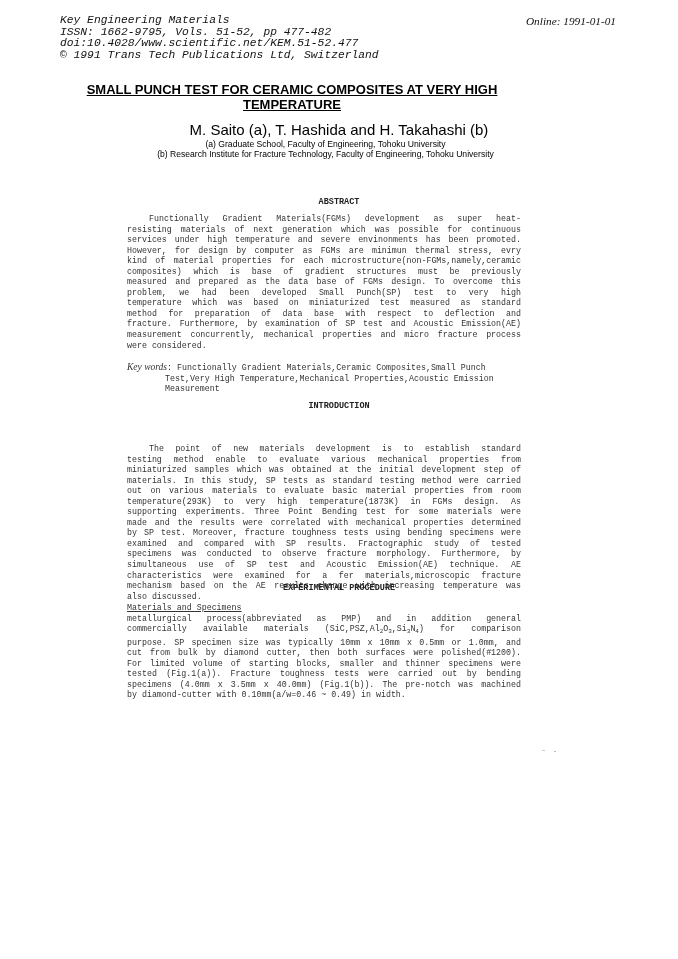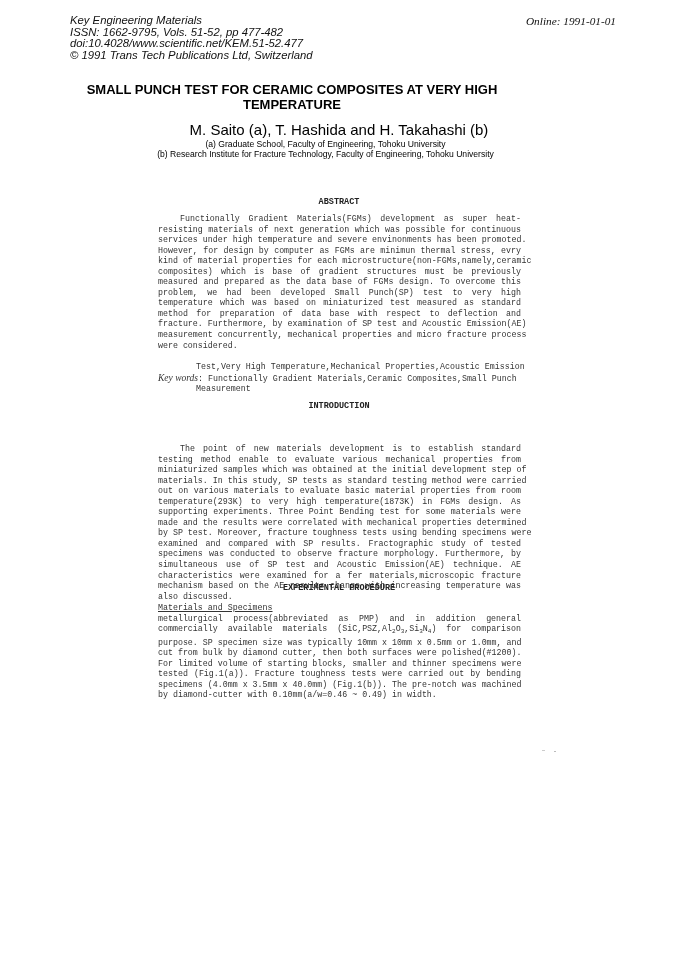--- a/index.html
+++ b/index.html
@@ -1,24 +1,24 @@
 <!DOCTYPE html>
 <html><head>
 <meta charset="utf-8">
 <style>
   html, body { margin: 0; padding: 0; background: #ffffff; }
   body { width: 678px; height: 959px; position: relative; overflow: hidden; color: #111; }
-  .hdr { position: absolute; left: 70px; top: 15px; font-family: Liberation Sans, sans-serif; font-style: italic; font-size: 11.3px; line-height: 11.6px; color: #111; }
+  .hdr { position: absolute; left: 60px; top: 15px; font-family: Liberation Mono, monospace; font-style: italic; font-size: 11.3px; line-height: 11.6px; color: #111; }
   .hdr-right { position: absolute; right: 62px; top: 15px; font-family: "Liberation Serif", serif; font-style: italic; font-size: 11.3px; color: #111; }
-  .title { position: absolute; left: 0; width: 584px; top: 82px; text-align: center; font-family: "Liberation Sans", sans-serif; font-weight: bold; font-size: 13px; line-height: 15px; color: #000; }
+  .title { position: absolute; left: 0; width: 584px; top: 82px; text-align: center; font-family: "Liberation Sans", sans-serif; font-weight: bold; font-size: 13px; line-height: 15px; color: #000; text-decoration: underline; }
   .authors { position: absolute; left: 0; width: 678px; top: 121px; text-align: center; font-family: "Liberation Sans", sans-serif; font-size: 15px; color: #000; }
   .aff { position: absolute; left: 0; width: 651px; text-align: center; font-family: "Liberation Sans", sans-serif; font-size: 8.6px; color: #000; }
   .sec { position: absolute; left: 0; width: 678px; text-align: center; font-family: "Liberation Mono", monospace; font-weight: bold; font-size: 8.5px; color: #222; }
   .body { position: absolute; left: 127px; width: 394px; font-family: "Liberation Mono", monospace; font-size: 8.3px; line-height: 10.55px; color: #333; text-align: justify; }
-  .line { display: block; white-space: nowrap; text-align: justify; text-align-last: justify; margin-left: 31px; }
+  .line { display: block; white-space: nowrap; text-align: justify; text-align-last: justify; }
   .line.last { text-align-last: left; }
   .indent { padding-left: 22px; }
   .kw-label { font-family: "Liberation Serif", serif; font-style: italic; font-size: 9.5px; }
   .kw-indent { padding-left: 38px; }
   .subhead { text-decoration: underline; }
   .sub { font-size: 6px; vertical-align: -2px; }
   .dots { position: absolute; top: 750px; left: 542px; width: 3px; height: 1px; background: #ccc; }
   .dots2 { position: absolute; top: 751px; left: 554px; width: 2px; height: 1px; background: #bbb; }
 </style>
 </head>
@@ -53,22 +53,22 @@
   <span class="line">measured and prepared as the data base of FGMs design. To overcome this</span>
   <span class="line">problem,  we  had  been  developed  Small  Punch(SP)  test  to  very  high</span>
   <span class="line">temperature which was based on miniaturized test measured as standard</span>
   <span class="line">method  for  preparation  of  data  base  with  respect  to  deflection  and</span>
   <span class="line">fracture. Furthermore, by examination of SP test and Acoustic Emission(AE)</span>
   <span class="line">measurement concurrently, mechanical properties and micro fracture process</span>
   <span class="line last">were considered.</span>
 </div>
 
 <div class="body" style="top:362px;">
+  <span class="line last"><span class="kw-label">Key words</span><span>: Functionally Gradient Materials,Ceramic Composites,Small Punch</span></span>
   <span class="line last kw-indent">Test,Very High Temperature,Mechanical Properties,Acoustic Emission</span>
-  <span class="line last"><span class="kw-label">Key words</span><span>: Functionally Gradient Materials,Ceramic Composites,Small Punch</span></span>
   <span class="line last kw-indent">Measurement</span>
 </div>
 
 <div class="sec" style="top:401px;">INTRODUCTION</div>
 
 <div class="body" style="top:444px;">
   <span class="line indent">The  point  of  new  materials  development  is  to  establish  standard</span>
   <span class="line">testing  method  enable  to  evaluate  various  mechanical  properties  from</span>
   <span class="line">miniaturized samples which was obtained at the initial development step of</span>
   <span class="line">materials. In this study, SP tests as standard testing method were carried</span>

